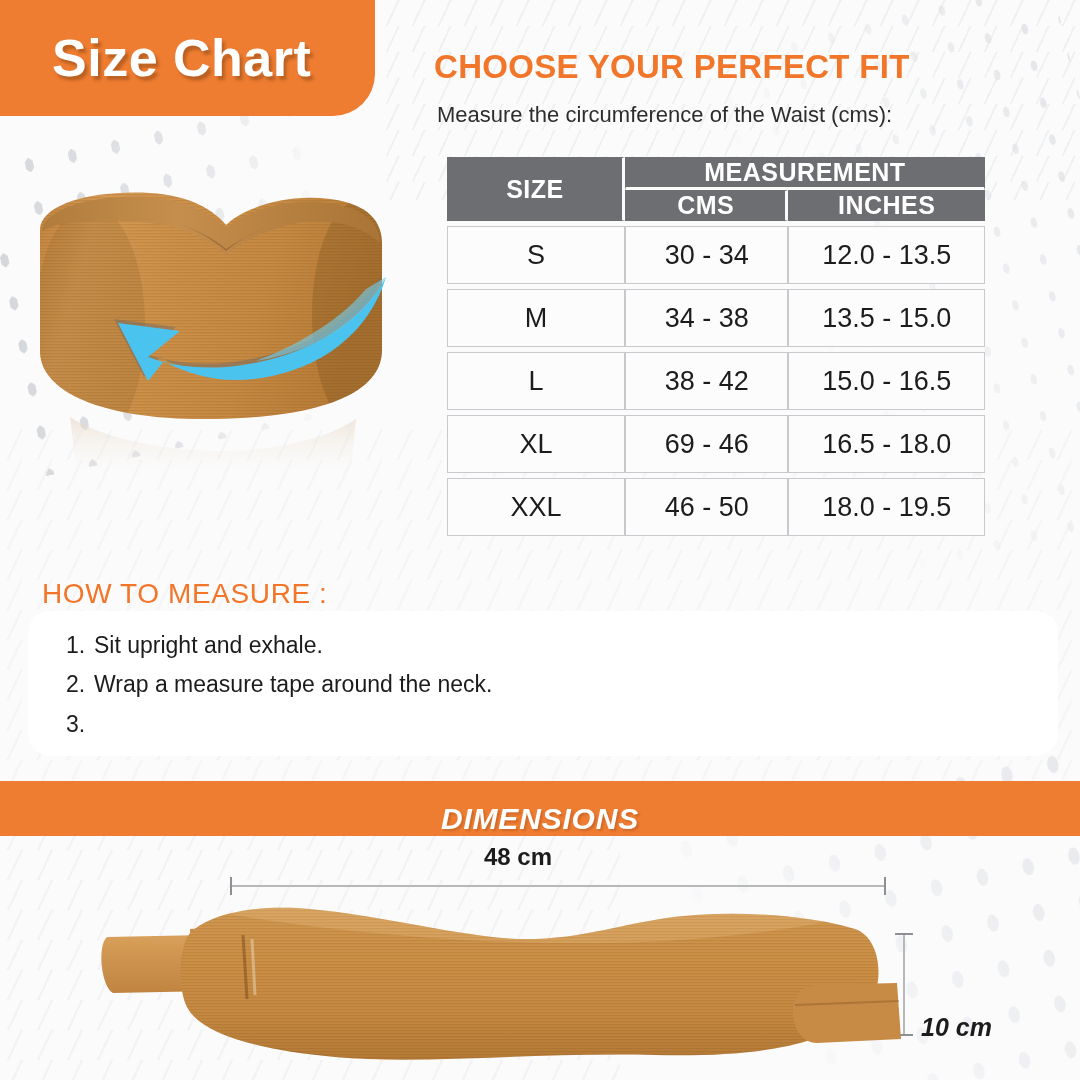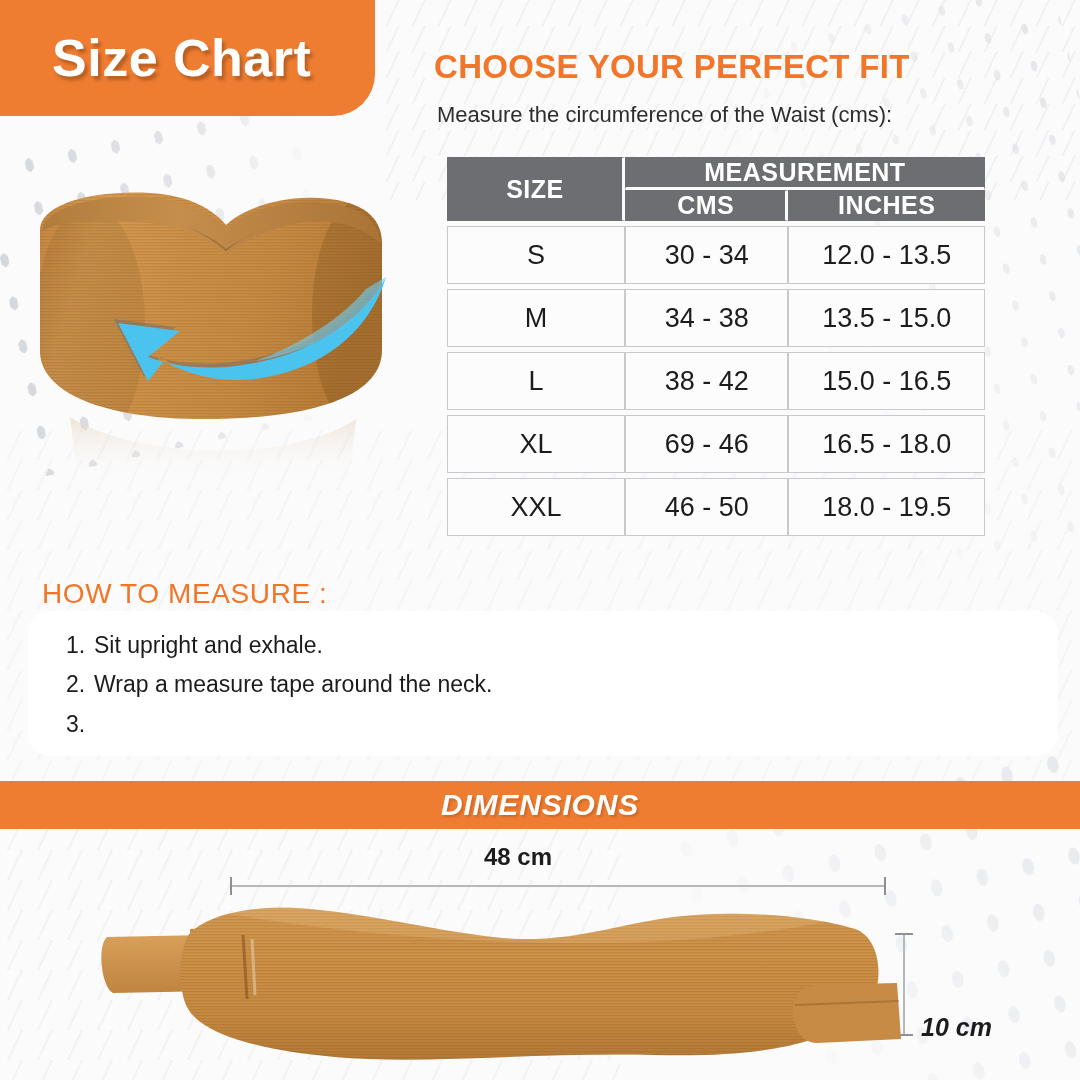--- a/index.html
+++ b/index.html
@@ -110,22 +110,22 @@
     background:#ffffff; border-radius:22px;
   }
   .howto-list { padding:22px 0 0 38px; }
   .howto-item {
     display:flex; font-size:23px; color:#1c1c1c; margin-bottom:14px; line-height:1.1;
   }
   .howto-num { width:28px; flex:none; }
 
   
   .dim-banner {
-    position:absolute; left:0; top:781px; width:1080px; height:48px;
-    background:#ee7c31; display:flex; align-items:center; justify-content:center;
+    position:absolute; left:0; top:781px; width:1080px; height:55px;
+    background:#ee7c31; display:flex; align-items:flex-end; justify-content:center;
   }
   .dim-banner-text {
     color:#fff; font-size:30px; font-weight:bold; font-style:italic; letter-spacing:.8px;
     text-shadow:2px 2px 2px rgba(120,55,15,.25);
   }
 
   
   .len-label {
     position:absolute; left:0; top:843px; width:1080px; text-align:center;
     transform:translateX(-22px);

